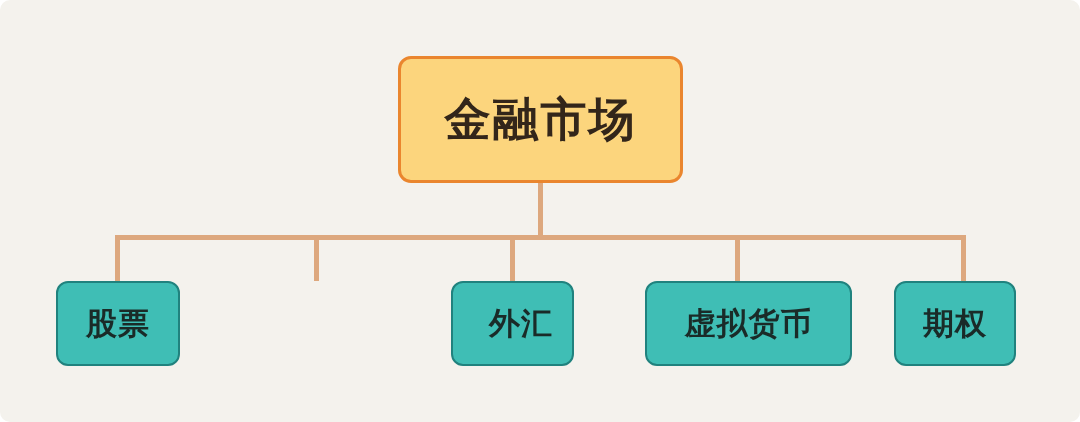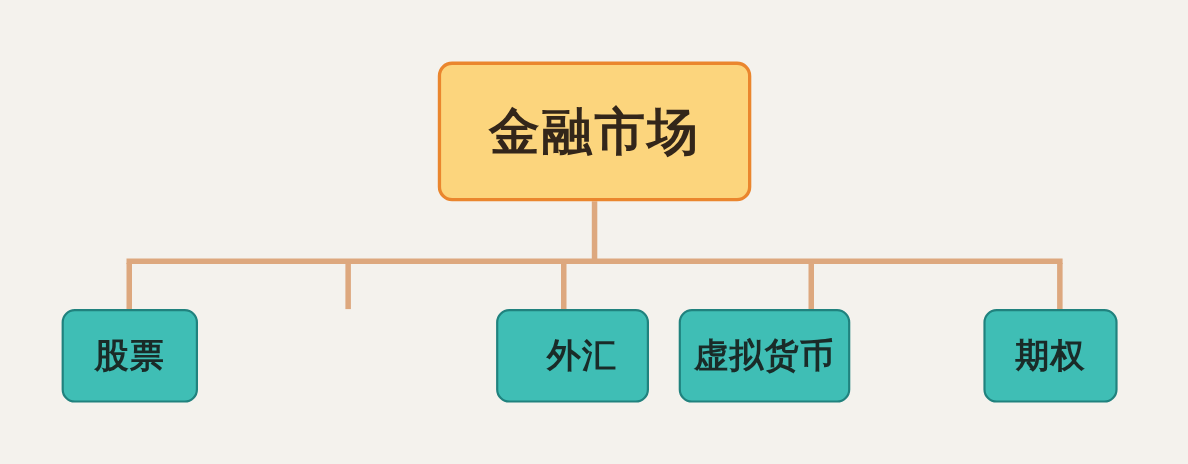--- a/index.html
+++ b/index.html
@@ -7,20 +7,21 @@
     padding: 0;
     background: #ffffff;
   }
   .canvas {
     position: relative;
     width: 1080px;
     height: 422px;
     background: var(--canvas-bg, #f4f2ed);
     overflow: hidden;
     font-family: "DejaVu Serif", "Liberation Serif", serif;
+    border-radius: 10px;
   }
   .node {
     position: absolute;
     display: flex;
     align-items: center;
     justify-content: center;
     box-sizing: border-box;
     text-align: center;
   }
   .node-root {
@@ -40,22 +41,22 @@
     background: var(--child-fill, #3fbeb5);
     border: 2.5px solid var(--child-border, #20827e);
     border-radius: 12px;
     color: var(--child-text, #1a2b28);
     font-size: 31px;
     font-weight: 600;
     letter-spacing: 1px;
   }
   .child-0 { left: 56px;  width: 124px; justify-content: center; }
   .child-1 { left: 256px; width: 121px; }
-  .child-2 { left: 451px; width: 139px; padding-left: 17px; }
-  .child-3 { left: 617px; width: 156px; }
+  .child-2 { left: 451px; width: 123px; padding-left: 17px; }
+  .child-3 { left: 645px; width: 207px; }
   .child-4 { left: 894px; width: 122px; }
 
   .connector {
     position: absolute;
     background: var(--connector, #dda87e);
   }
   .stem   { left: 538px; top: 183px; width: 5px; height: 57px; }
   .hbar   { left: 115px; top: 235px; width: 851px; height: 5px; }
   .drop   { top: 239px; width: 5px; height: 42px; }
   .drop-0 { left: 115px; }

